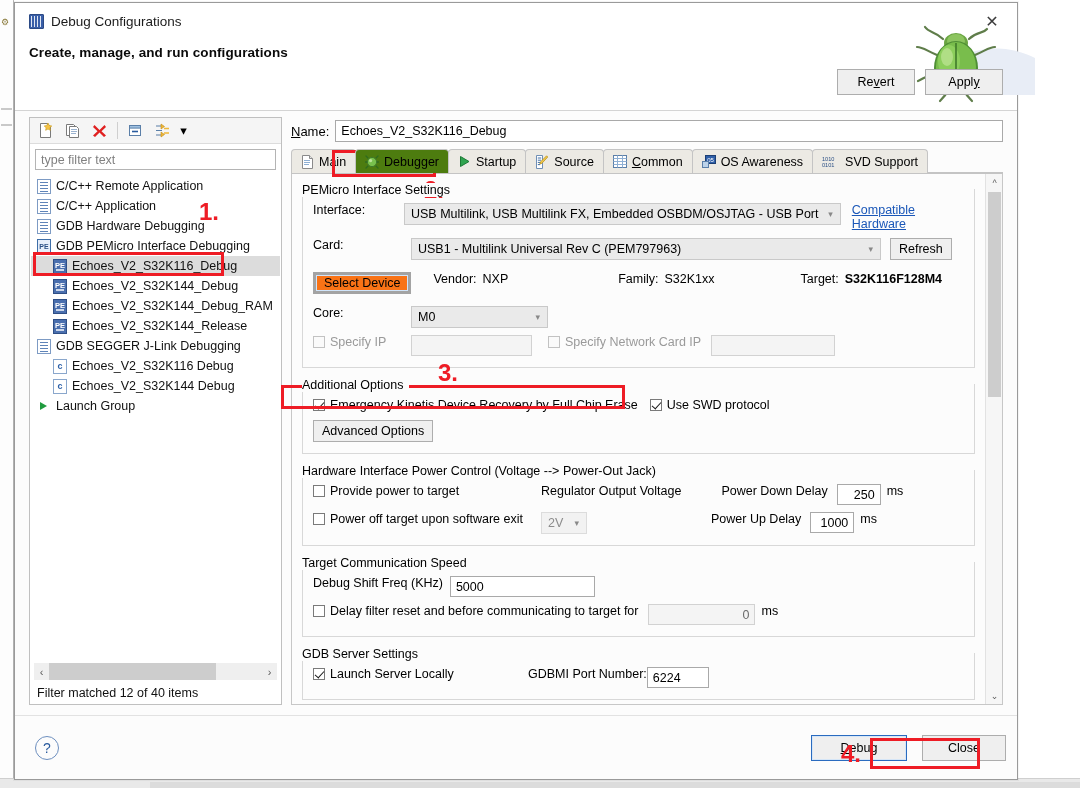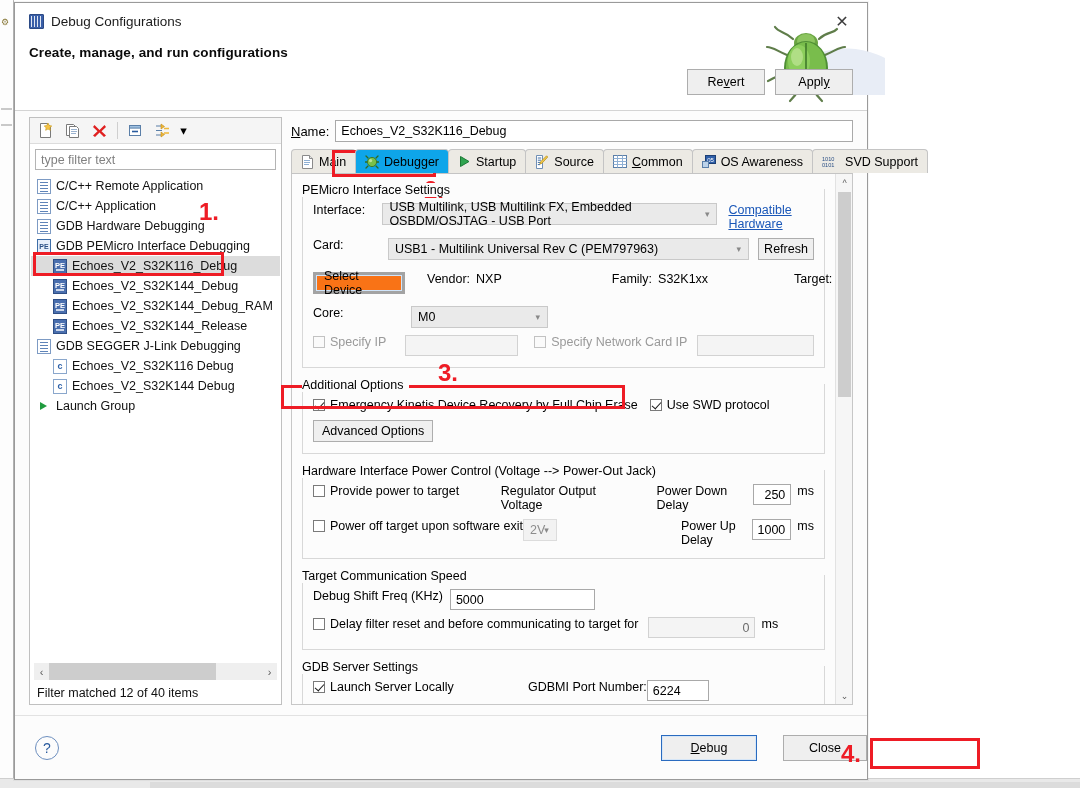--- a/index.html
+++ b/index.html
@@ -16,21 +16,21 @@
 
   
   .bg-strip { position:absolute; left:0; top:0; width:14px; height:788px; background:#fdfdfd; border-right:1px solid #b9b9b9; }
   .bg-strip .bgline { position:absolute; left:1px; width:11px; height:2px; background:#c9c9c9; }
   .bg-glyph { position:absolute; left:1px; font-size:9px; color:#8a7a3a; font-family:"Liberation Sans",sans-serif; line-height:9px; }
   .bg-bottom { position:absolute; left:0; bottom:0; width:1080px; height:10px; background:#e9e9e9; border-top:1px solid #cfcfcf; }
   .bg-bottom2 { position:absolute; left:150px; bottom:0; width:930px; height:6px; background:#dcdcdc; }
 
   
   .dialog {
-    position:absolute; left:14px; top:2px; width:854px; height:778px;
+    position:absolute; left:14px; top:2px; width:1004px; height:778px;
     background:#ffffff; border:1px solid #9a9a9a;
     box-shadow: 0 0 0 1px rgba(0,0,0,0.04);
   }
   .dlg-header { position:relative; height:108px; background:#ffffff; }
   .title-row { display:flex; align-items:center; padding:9px 0 0 14px; height:28px; }
   .title-icon {
     width:15px; height:15px; margin-right:7px; position:relative;
     background:#3a5fa8; border:1px solid #2c4a85; border-radius:1px;
     flex:0 0 auto;
   }
@@ -106,21 +106,21 @@
   .name-row { display:flex; align-items:center; height:24px; margin:2px 0 6px 0; }
   .name-lbl { font-size:13px; margin-right:6px; }
   .name-lbl u { text-decoration:underline; }
   .name-input { flex:1; height:22px; border:1px solid #a9a9a9; background:#fff; padding:0 5px;
                 font-size:12.5px; display:flex; align-items:center; }
 
   .tabs { display:flex; align-items:flex-end; height:25px; border-bottom:1px solid #c4c4c4; position:relative; }
   .tab { display:flex; align-items:center; gap:5px; height:24px; padding:0 9px; font-size:12.5px;
          background:#eceae4; border:1px solid #c4c4c4; border-bottom:none;
          border-radius:4px 4px 0 0; margin-right:-1px; white-space:nowrap; }
-  .tab.active { background:#0ea5e9; position:relative; z-index:2; }
+  .tab.active { background:#4d7c0f; position:relative; z-index:2; }
   .tab u { text-decoration:underline; }
   .tabfill { flex:1; border-bottom:1px solid #c4c4c4; height:24px; }
 
   .tabcontent { position:absolute; left:0; right:0; top:57px; bottom:0; border:1px solid #c7c7c7; border-top:none;
                 background:#fcfcfc; overflow:hidden; }
   .scrollpane { position:absolute; left:0; top:0; right:17px; bottom:0; padding:8px 10px 0 10px; }
 
   
   .vscroll { position:absolute; right:0; top:0; bottom:0; width:17px; background:#f6f6f6; border-left:1px solid #e2e2e2; }
   .vscroll .sb-arw { position:absolute; left:0; width:17px; height:17px; display:flex; align-items:center; justify-content:center; font-size:9px; color:#5a5a5a; }
@@ -554,21 +554,21 @@
         <div class="apply-row" style="position:absolute; right:0; bottom:-46px; display:flex; gap:10px;">
           <div class="foot-btn" style="position:relative">Re<u>v</u>ert</div>
           <div class="foot-btn" style="position:relative">Appl<u>y</u></div>
         </div>
       </div>
     </div>
 
     <div class="dlg-foot">
       <div class="help-btn">?</div>
       <div class="foot-btn primary" style="right:110px; top:19px; width:96px"><u>D</u>ebug</div>
-      <div class="foot-btn" style="right:0; top:19px; width:84px">Close</div>
+      <div class="foot-btn" style="right:11px; top:19px; width:84px">Close</div>
     </div>
   </div>
 
   <div class="anno-box" style="left:33px; top:252px; width:191px; height:24px;"></div>
   <div class="anno-num" style="left:199px; top:200px;">1.</div>
 
   <div class="anno-box" style="left:332px; top:150px; width:104px; height:27px;"></div>
   <div class="anno-num" style="left:424px; top:178px;">2.</div>
 
   <div class="anno-box" style="left:281px; top:385px; width:344px; height:24px;"></div>

